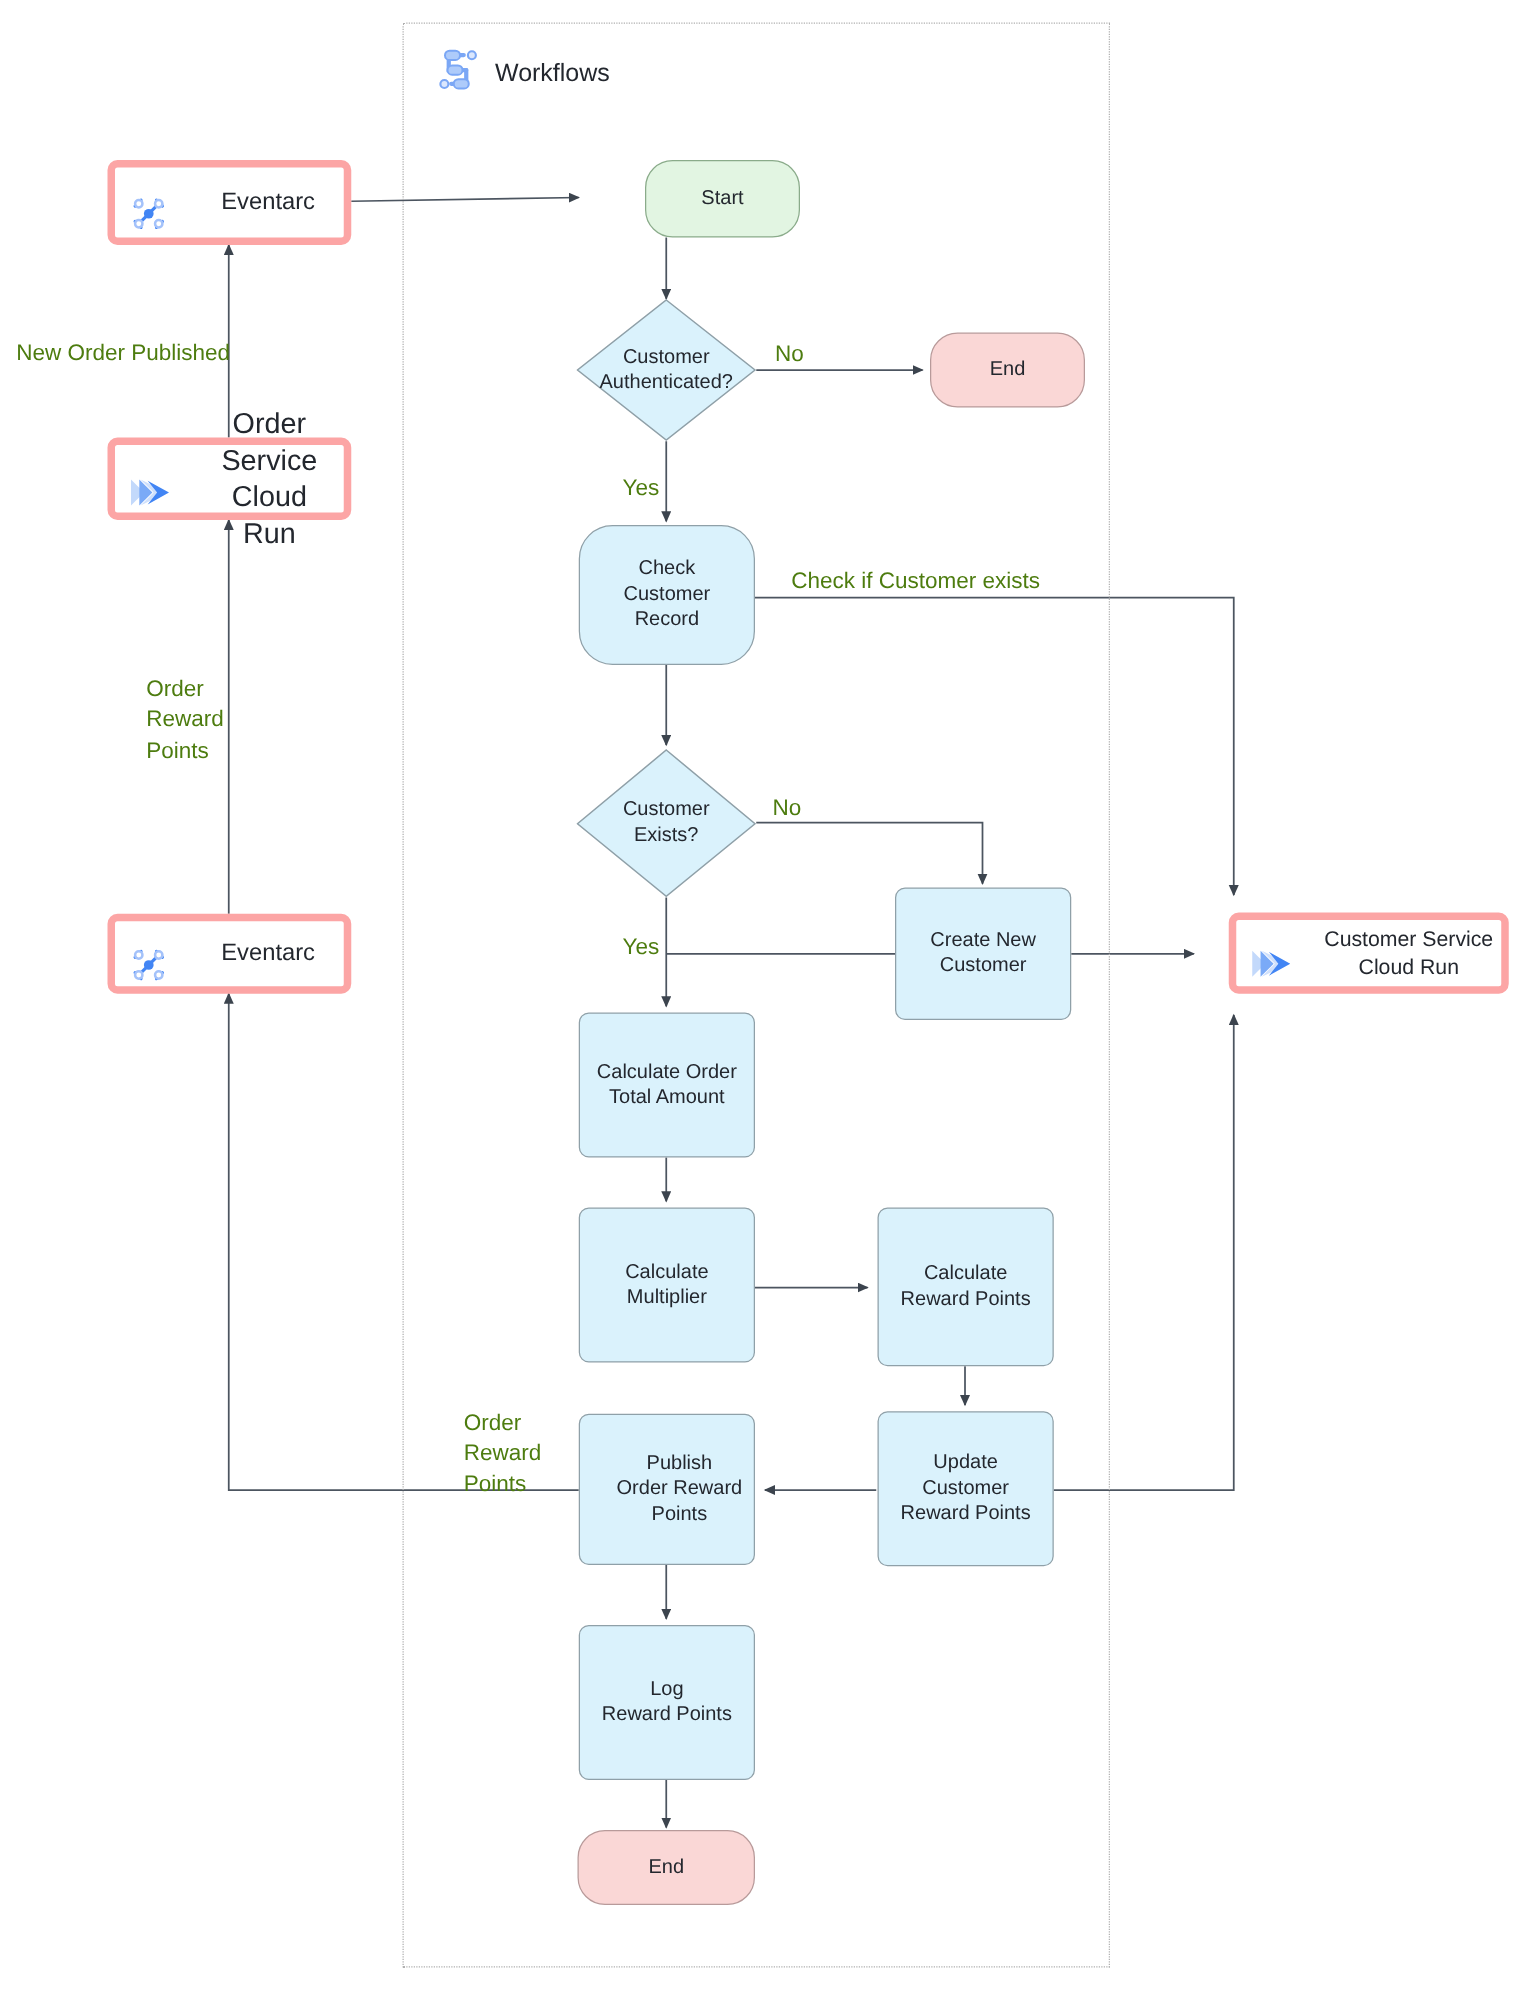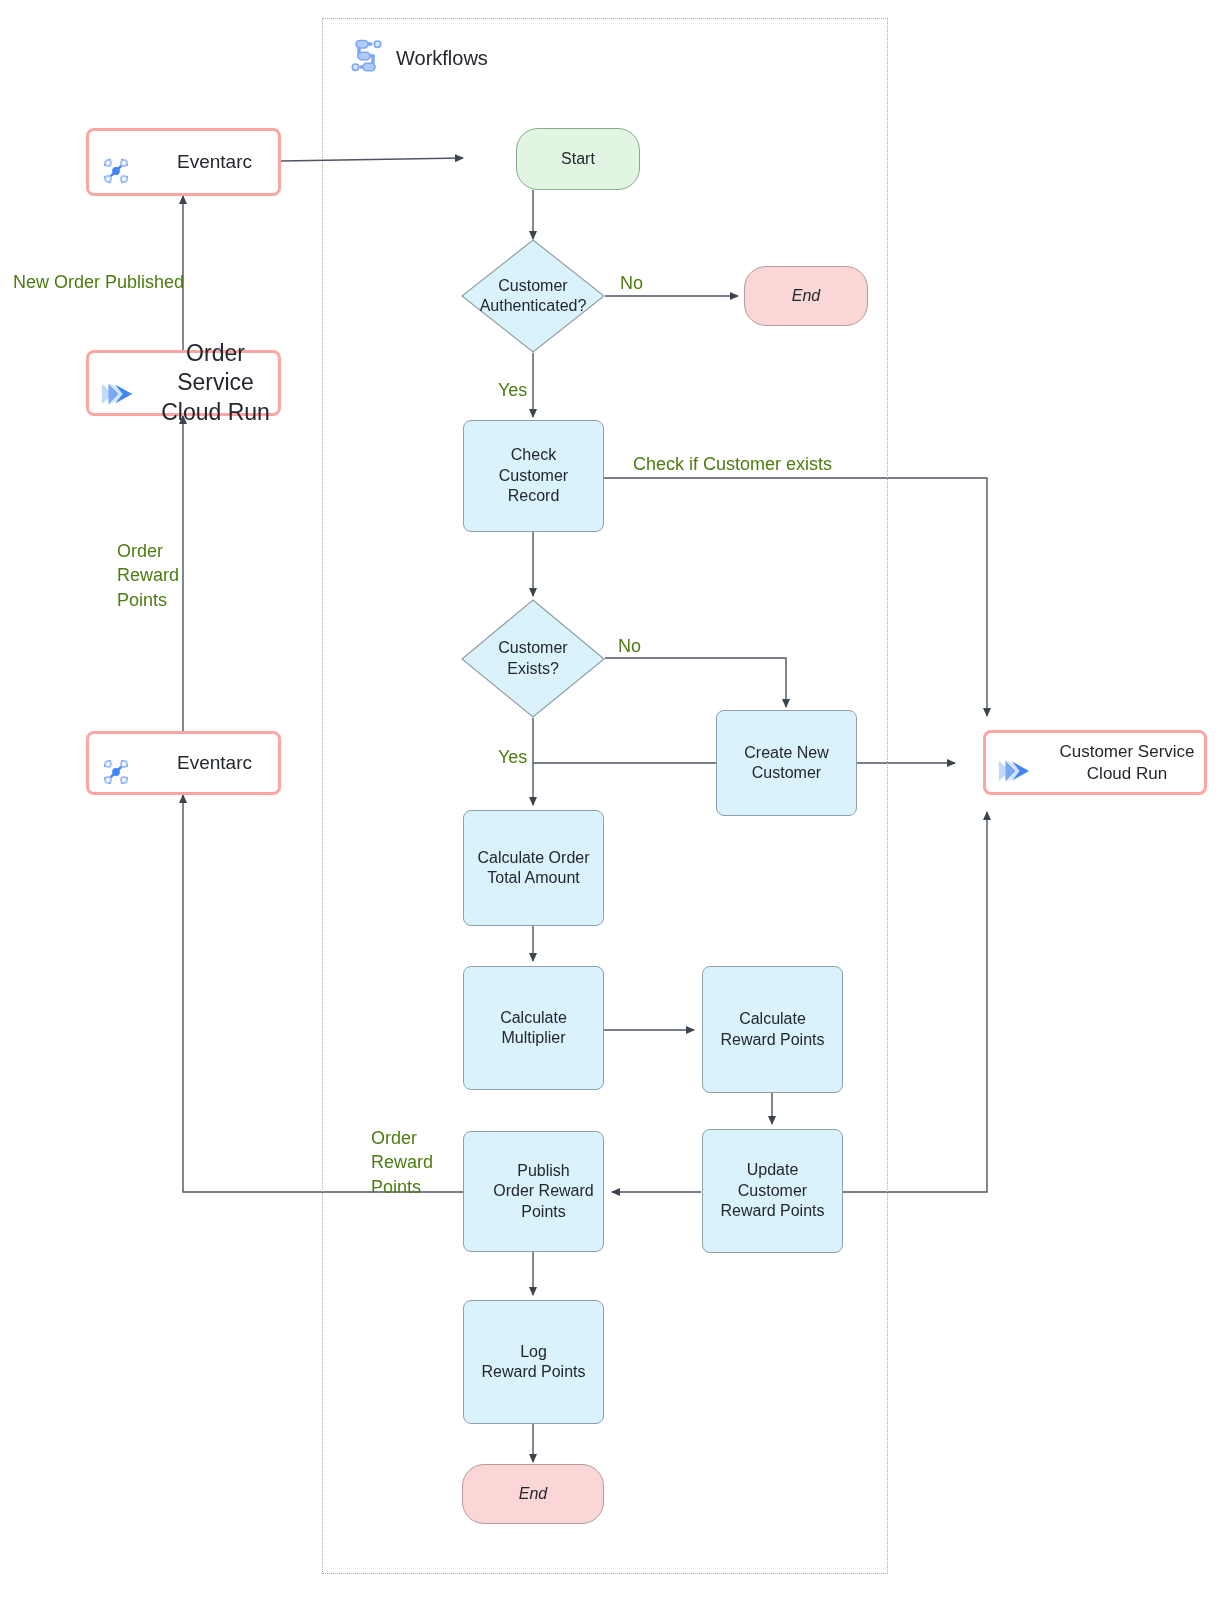--- a/index.html
+++ b/index.html
@@ -46,26 +46,25 @@
   
   .term-start {
     background: #e2f5e2;
     border: 1px solid #8aab8a;
     border-radius: 22px;
   }
   .term-end {
     background: #fad7d6;
     border: 1px solid #b89a9a;
     border-radius: 22px;
-    font-style: italic;
   }
   
   .svcbox {
     background: #ffffff;
-    border: 3px solid #fca5a5;
+    border: 6px solid #fca5a5;
     border-radius: 8px;
     justify-content: flex-start;
     padding-left: 8px;
     gap: 22px;
   }
   .svcbox .svclabel {
     flex: 1;
     text-align: center;
     padding-right: 6px;
   }
@@ -268,21 +267,21 @@
       <polygon points="72,1 143,57 72,113 1,57" fill="#daf2fc" stroke="#8fa0a8" stroke-width="1.2"></polygon>
     </svg>
     <span class="dlabel">Customer
 Authenticated?</span>
   </div>
 
   <div class="node term-end" style="left:744px; top:266px; width:124px; height:60px;">
     <span>End</span>
   </div>
 
-  <div class="node proc" style="left:463px; top:420px; width:141px; height:112px;">
+  <div class="node proc" style="left:463px; top:420px; width:141px; height:112px;border-radius:27px;">
     <span>Check
 Customer
 Record</span>
   </div>
 
   <div class="node decision" style="left:461px; top:599px; width:144px; height:119px;">
     <svg class="diamond-bg" viewBox="0 0 144 119" preserveAspectRatio="none">
       <polygon points="72,1 143,60 72,118 1,60" fill="#daf2fc" stroke="#8fa0a8" stroke-width="1.2"></polygon>
     </svg>
     <span class="dlabel">Customer

